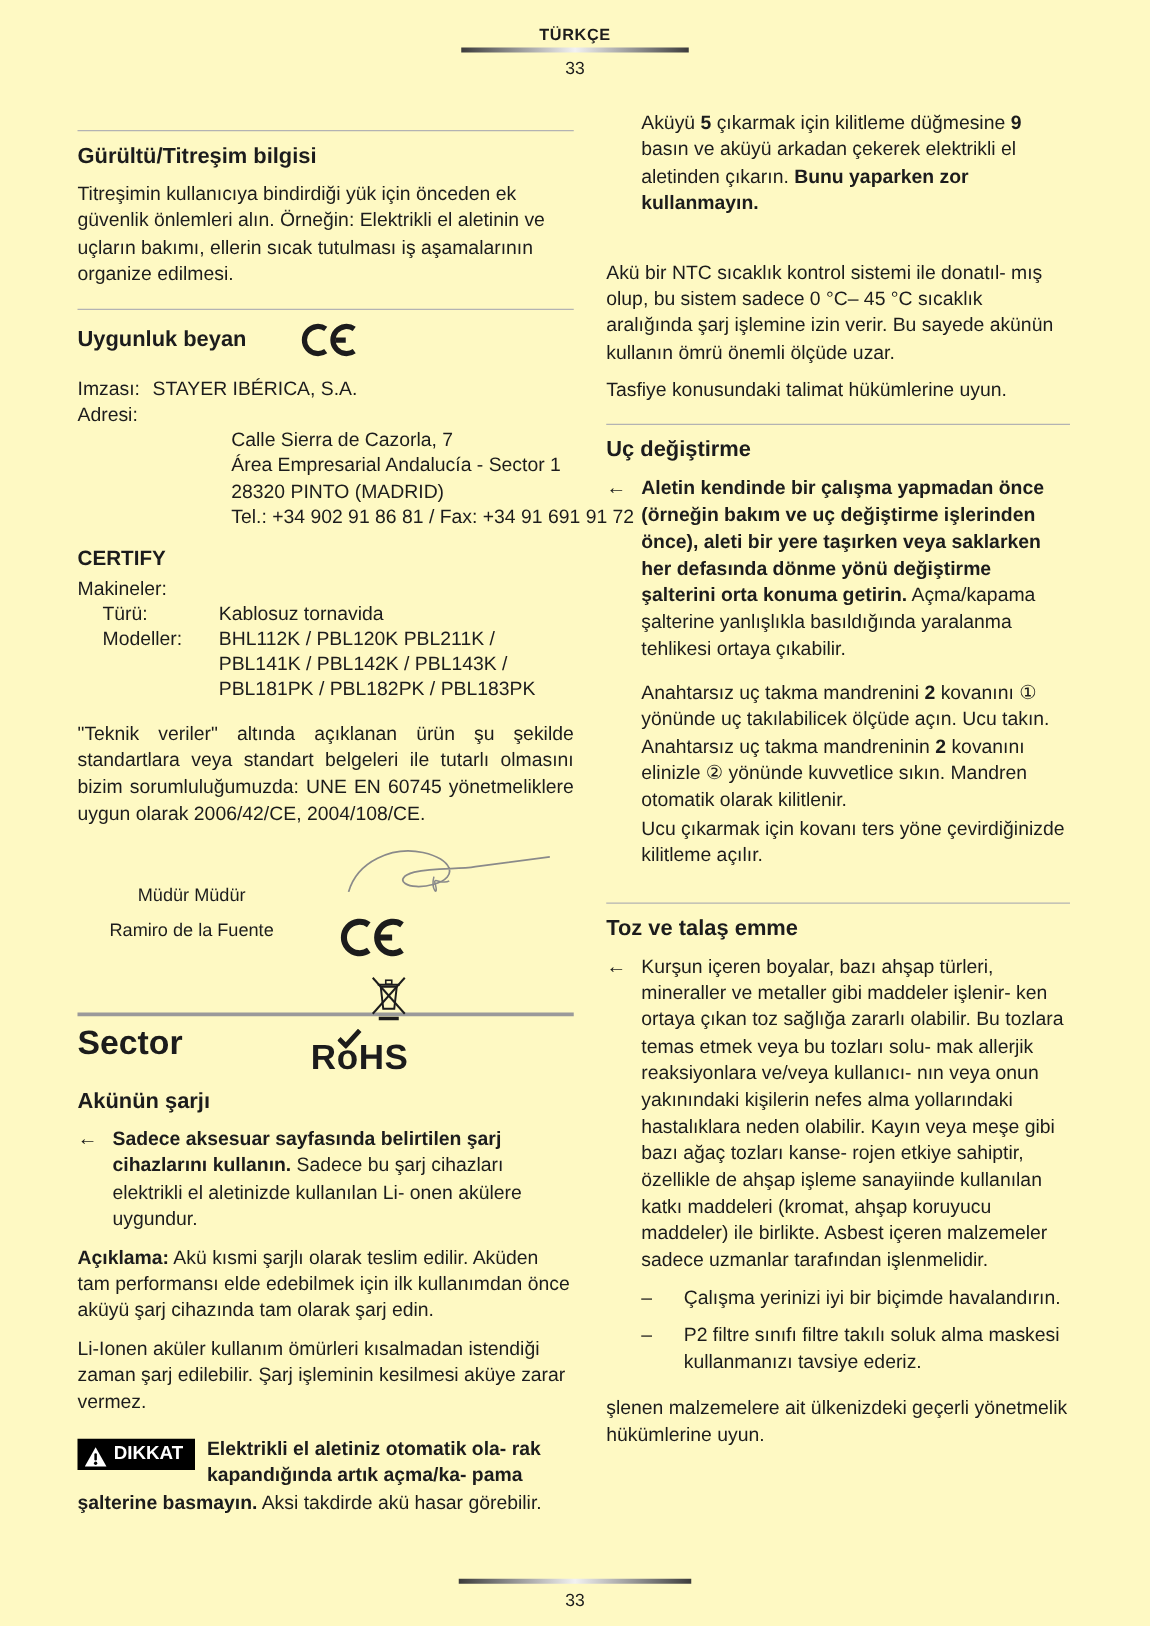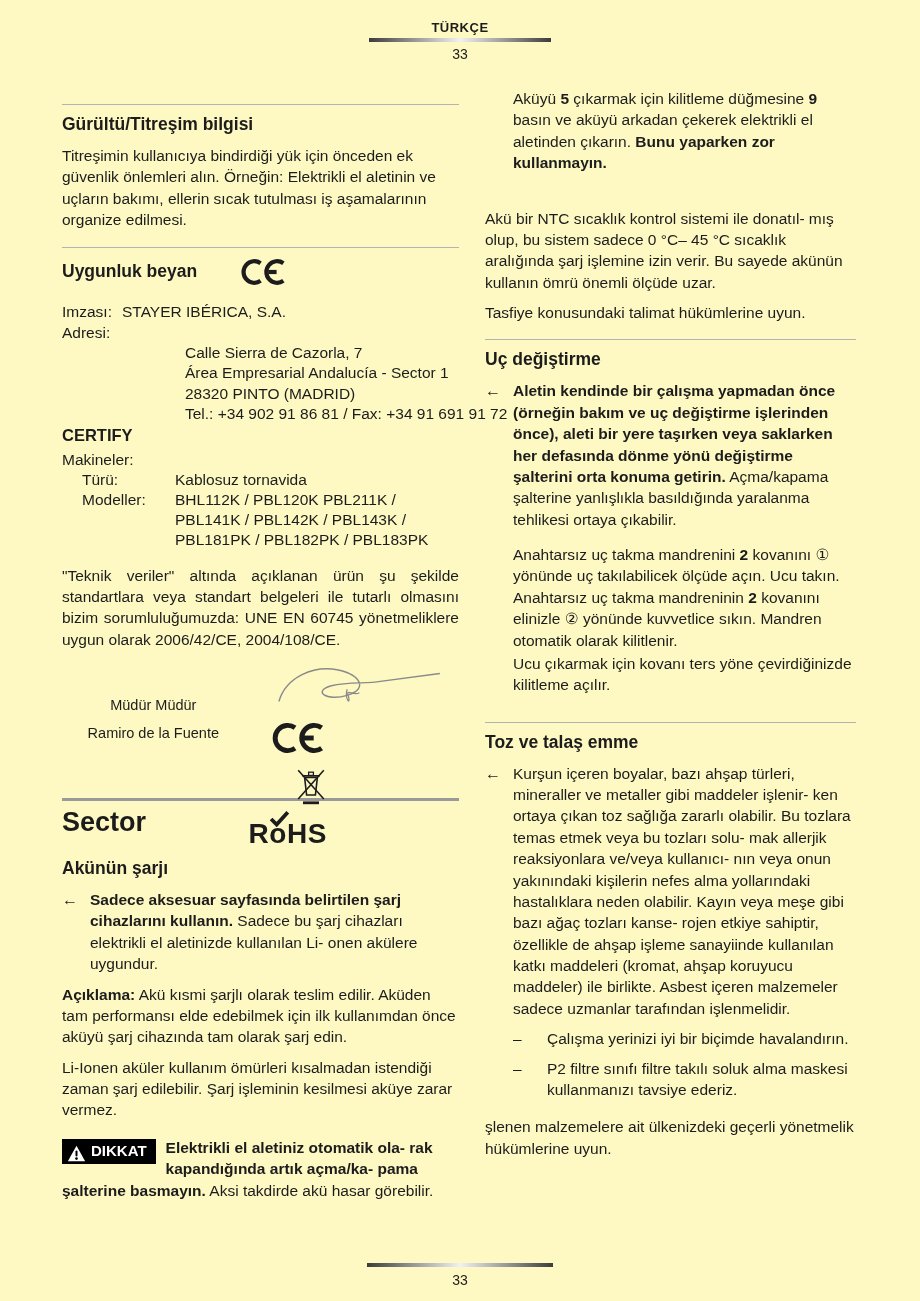--- a/index.html
+++ b/index.html
@@ -31,21 +31,21 @@
   .b { font-weight:bold; }
   .just { text-align:justify; }
 
   
   .head-row { display:flex; align-items:center; gap:43px; margin-bottom:14px; }
   .head-row h3 { margin:0; }
 
   
   .lbl-row { display:flex; }
   .lbl-row .lbl { width:60px; flex:none; }
-  .addr { margin-left:123px; line-height:1.3; }
+  .addr { margin-left:123px; line-height:1.3; margin-bottom:12px; }
   .addr div { white-space:nowrap; }
 
   
   .cert-title { font-weight:bold; font-size:16.5px; margin-bottom:2px; }
   .cert-row { display:flex; margin-left:20px; line-height:1.3; }
   .cert-row .clbl { width:93px; flex:none; }
   .models div { white-space:nowrap; }
   .cert-block { margin-bottom:14px; }
 
   

